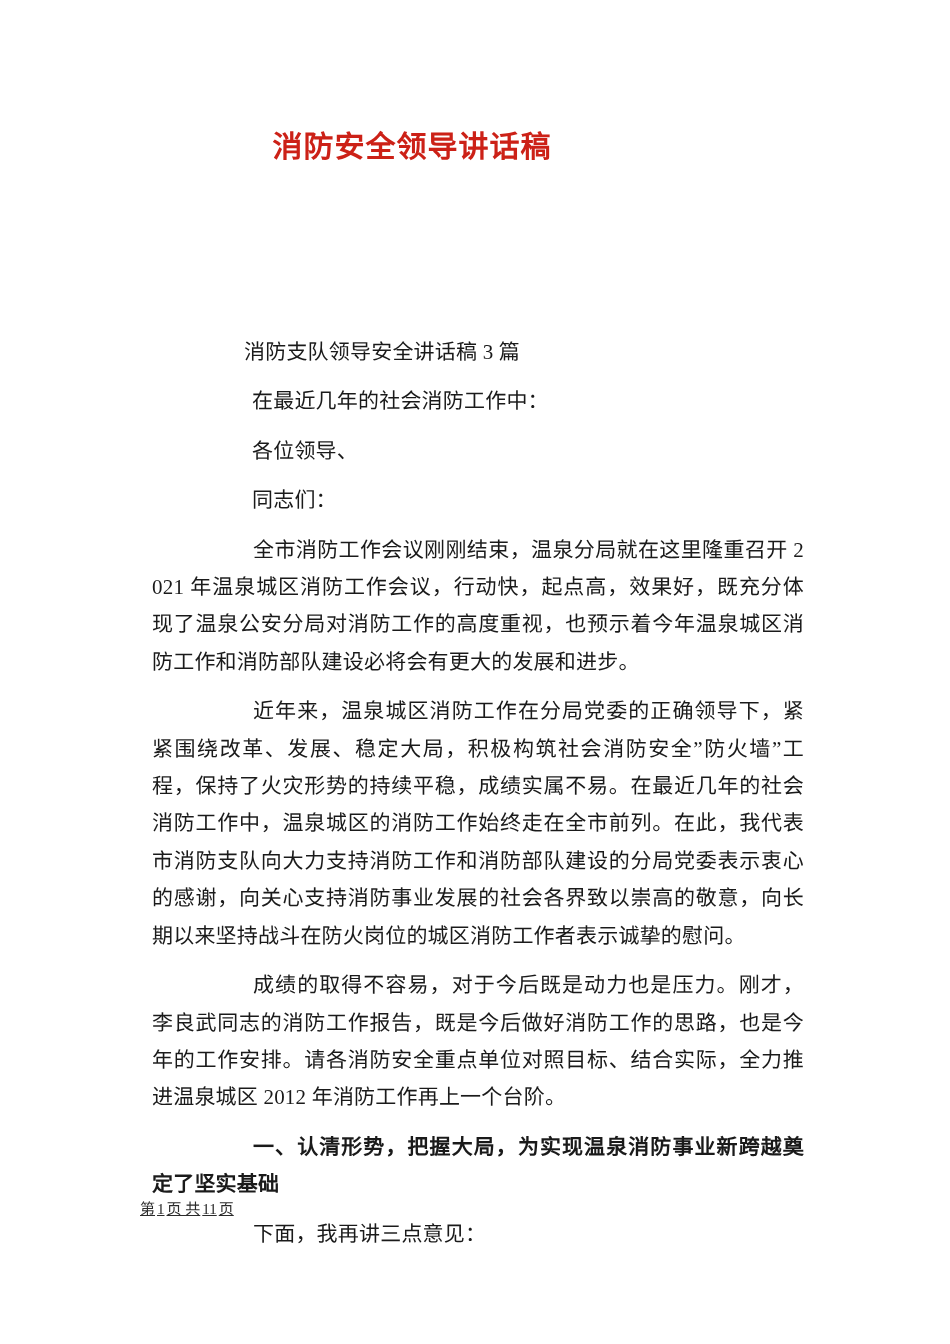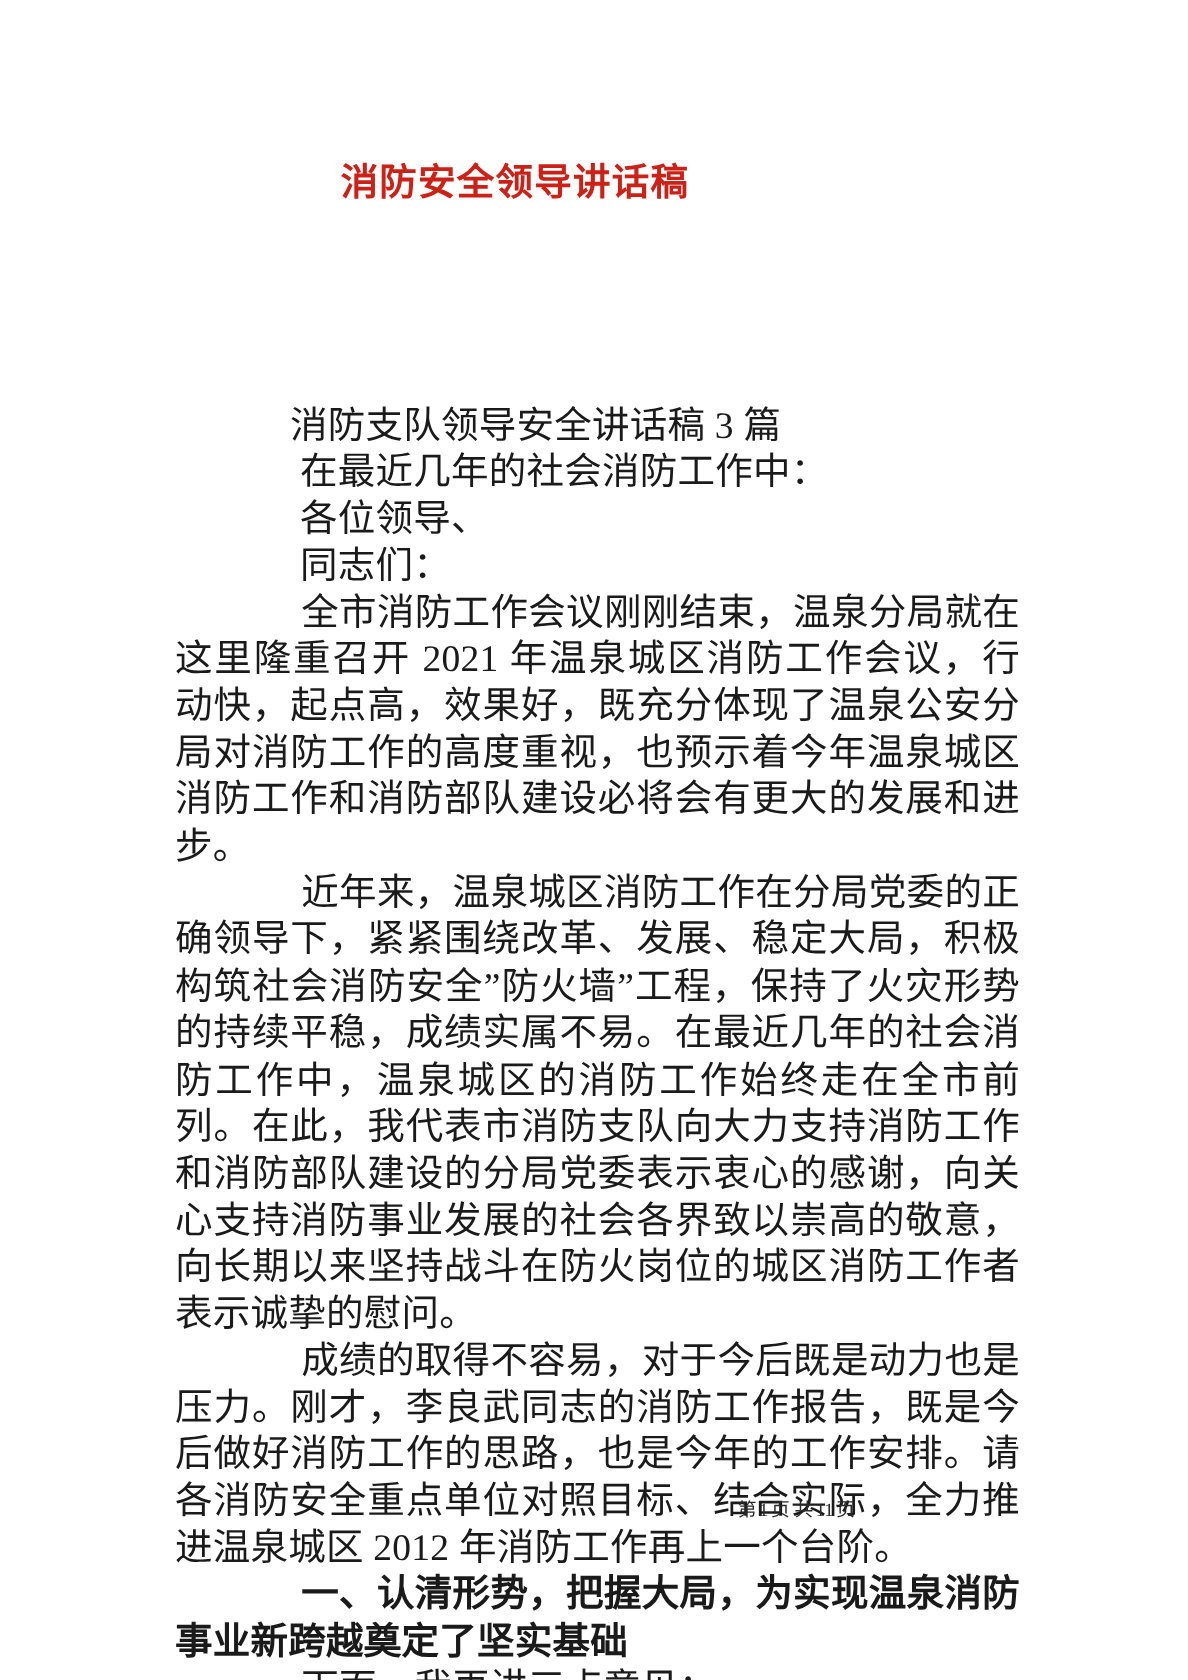--- a/index.html
+++ b/index.html
@@ -35,46 +35,47 @@
   }
 
   
   .body-block {
     position: absolute;
     left: 140px;
     top: 322px;
     width: 676px;
   }
   .para {
-    font-size: 30px;
+    font-size: 21px;
     line-height: 37.4px;
     text-align: justify;
     text-justify: inter-ideograph;
-    margin: 0;
+    margin: 12px;
     letter-spacing: 0.2px;
     word-break: break-all;
   }
   .indent-1 { text-indent: 92px; }
   .indent-2 { text-indent: 100px; }
   .indent-3 { text-indent: 101px; }
   .para.heading {
     font-weight: bold;
   }
 
   
   .footer {
     position: absolute;
     left: 140px;
     right: 140px;
     top: 1198px;
-    text-align: right;
+    text-align: left;
     font-size: 15px;
     line-height: 22px;
     color: #2a2a2a;
     font-family: "Liberation Serif", "DejaVu Serif", serif;
+    text-decoration: underline;
   }
   .footer .num { padding: 0 2px; }
 </style>
 </head>
 <body>
 
 <div class="page">
 
   <div class="doc-title">消防安全领导讲话稿</div>
 

